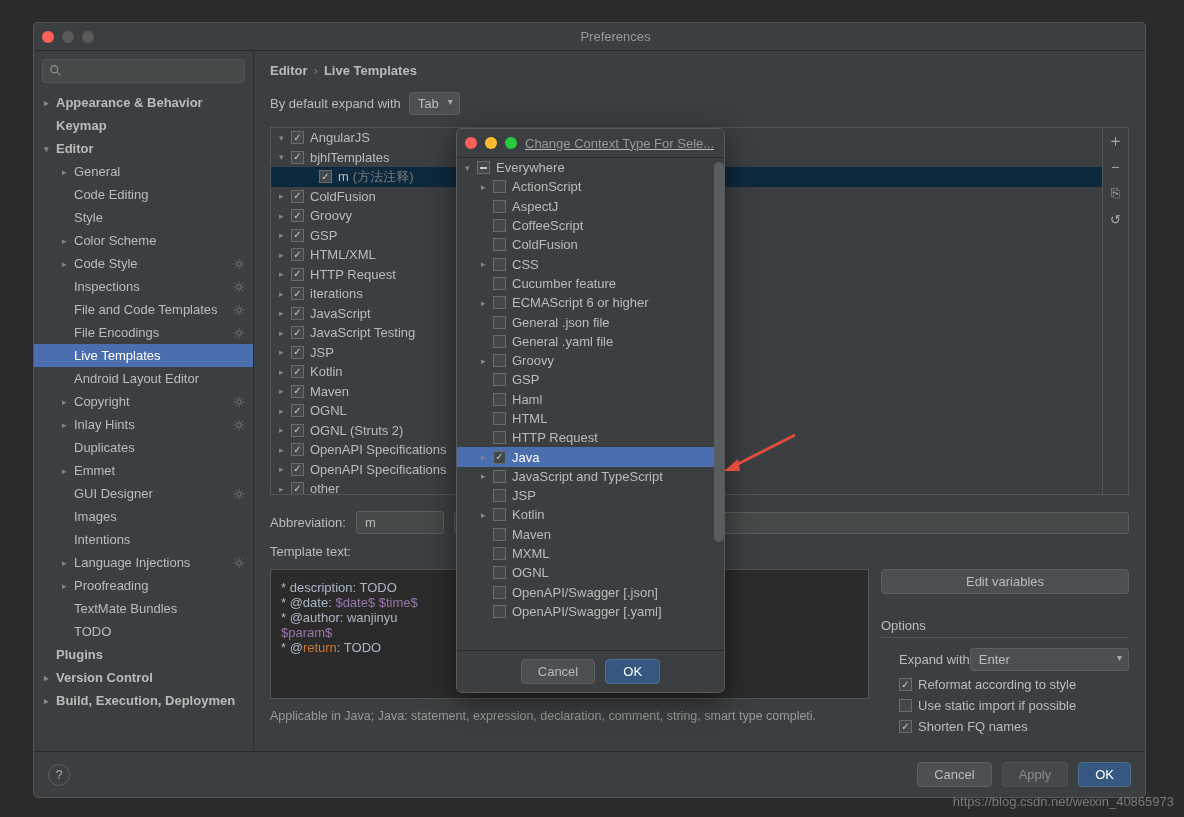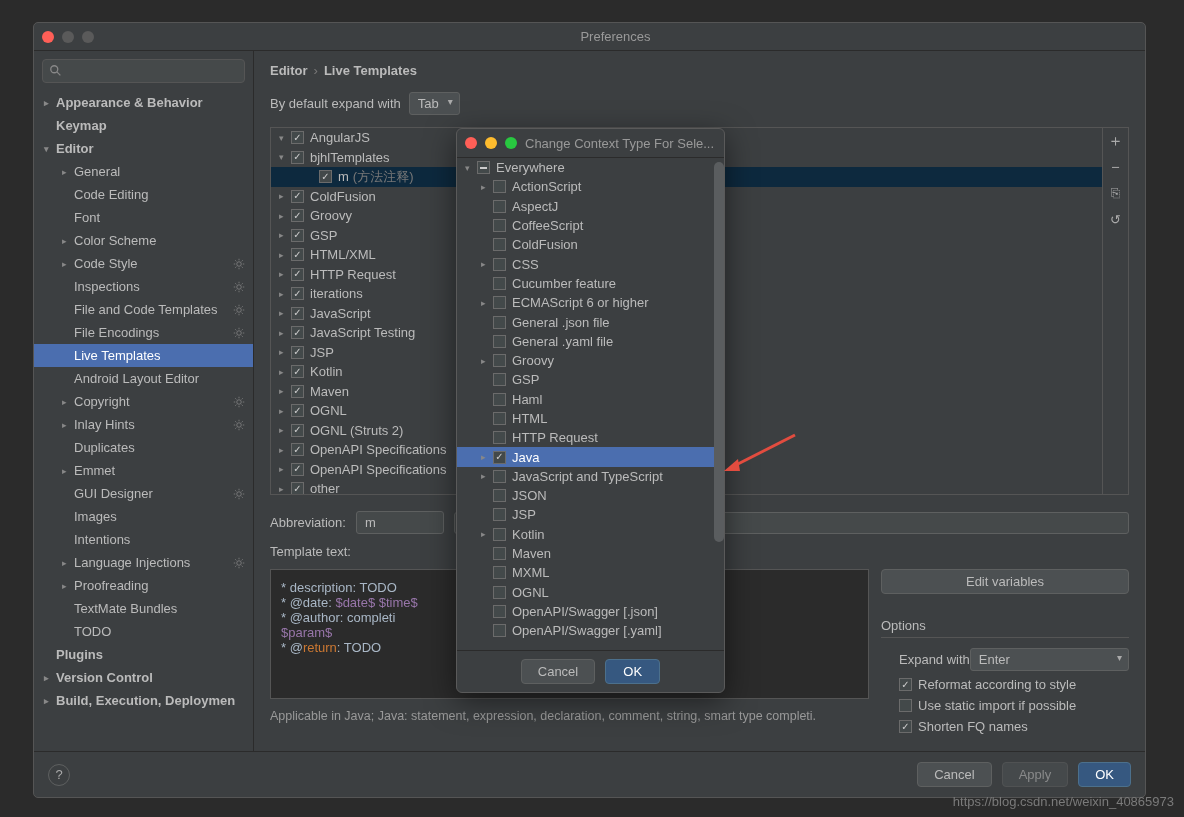--- a/index.html
+++ b/index.html
@@ -46,21 +46,21 @@
 .editor-col { flex: 1; }
 .code { background: #2b2b2b; border: 1px solid #555; padding: 10px; font-family: "Menlo", monospace; font-size: 13px; height: 130px; color: #a9b7c6; }
 .opt-col { width: 248px; }
 .btn { background: #4c5052; border: 1px solid #5e6060; border-radius: 4px; padding: 4px 16px; color: #bbb; cursor: pointer; display: inline-block; text-align: center; }
 .btn.primary { background: #365880; border-color: #4c708c; color: #fff; }
 .footer { border-top: 1px solid #2b2b2b; padding: 10px 14px; display: flex; align-items: center; }
 .help { width: 22px; height: 22px; border: 1px solid #5e6060; border-radius: 50%; display: flex; align-items: center; justify-content: center; color: #aaa; }
 .footer-btns { margin-left: auto; display: flex; gap: 10px; }
 .context { color: #999; margin-top: 10px; font-size: 12.5px; }
 .popup { position: absolute; left: 456px; top: 128px; width: 269px; height: 565px; background: #3c3f41; border: 1px solid #5a5a5a; border-radius: 6px; box-shadow: 0 8px 30px rgba(0,0,0,.5); display: flex; flex-direction: column; z-index: 10; }
-.popup .titlebar { border-bottom: none; }
+.popup .titlebar { border-bottom: none; text-decoration: underline; }
 .popup .ptitle { color: #999; margin-left: 8px; white-space: nowrap; overflow: hidden; text-overflow: ellipsis; }
 .ptree { flex: 1; overflow: hidden; border-top: 1px solid #2b2b2b; position: relative; }
 .ptree .scrollbar { position: absolute; right: 0; top: 4px; width: 10px; height: 380px; background: #5a5d5f; border-radius: 5px; }
 .ptree-row { display: flex; align-items: center; height: 19.3px; padding-left: 8px; }
 .ptree-row.sel { background: #4b6eaf; color: #fff; }
 .ptree-row .arr { width: 12px; font-size: 9px; color: #888; }
 .indet { width: 13px; height: 13px; background: #43494a; border: 1px solid #6b6b6b; margin-right: 6px; display:flex; align-items:center; justify-content:center; }
 .indet::after { content:""; width:7px; height:2px; background:#ccc; }
 .pfooter { border-top: 1px solid #2b2b2b; padding: 8px; display: flex; justify-content: center; gap: 10px; }
 .arrow-svg { position: absolute; left: 720px; top: 425px; z-index: 20; }
@@ -112,21 +112,21 @@
             <span>General</span>
           </div>
           <div class="tree-item">
             <span class="ind" style="width: 18px;"></span>
             <span class="arr"></span>
             <span>Code Editing</span>
           </div>
           <div class="tree-item">
             <span class="ind" style="width: 18px;"></span>
             <span class="arr"></span>
-            <span>Font</span>
+            <span>Style</span>
           </div>
           <div class="tree-item">
             <span class="ind" style="width: 18px;"></span>
             <span class="arr">▸</span>
             <span>Color Scheme</span>
           </div>
           <div class="tree-item">
             <span class="ind" style="width: 18px;"></span>
             <span class="arr">▸</span>
             <span>Code Style</span>
@@ -379,21 +379,21 @@
         <span>Abbreviation:</span>
         <span class="input" style="width:88px">m</span>
         <span class="input" style="flex:1; height:22px;"></span>
       </div>
       <div style="margin-top:10px">Template text:</div>
       <div class="editor-row">
         <div class="editor-col">
           <div class="code">
 <div><span> * description: </span><span>TODO</span></div>
 <div><span> * @date: </span><span class="kw-purple">$date$ $time$</span></div>
-<div><span> * @author: </span><span>completi</span></div>
+<div><span> * @author: </span><span>wanjinyu</span></div>
 <div><span class="kw-purple">$param$</span></div>
 <div><span> * @</span><span class="kw-orange">return</span><span>: </span><span>TODO</span></div>
           </div>
           <div class="context">Applicable in Java; Java: statement, expression, declaration, comment, string, smart type completi.</div>
         </div>
         <div class="opt-col">
           <div class="btn" style="width:100%; text-align:center">Edit variables</div>
           <div style="height:24px"></div>
           <div class="opt-title">Options</div>
           <div class="opt-row">
@@ -535,26 +535,20 @@
         <div class="ptree-row">
           <span style="width: 16px; display: inline-block;"></span>
           <span class="arr">▸</span>
           <span class="cb"></span>
           <span>JavaScript and TypeScript</span>
         </div>
         <div class="ptree-row">
           <span style="width: 16px; display: inline-block;"></span>
           <span class="arr"></span>
           <span class="cb"></span>
-          <span>JSON</span>
-        </div>
-        <div class="ptree-row">
-          <span style="width: 16px; display: inline-block;"></span>
-          <span class="arr"></span>
-          <span class="cb"></span>
           <span>JSP</span>
         </div>
         <div class="ptree-row">
           <span style="width: 16px; display: inline-block;"></span>
           <span class="arr">▸</span>
           <span class="cb"></span>
           <span>Kotlin</span>
         </div>
         <div class="ptree-row">
           <span style="width: 16px; display: inline-block;"></span>

